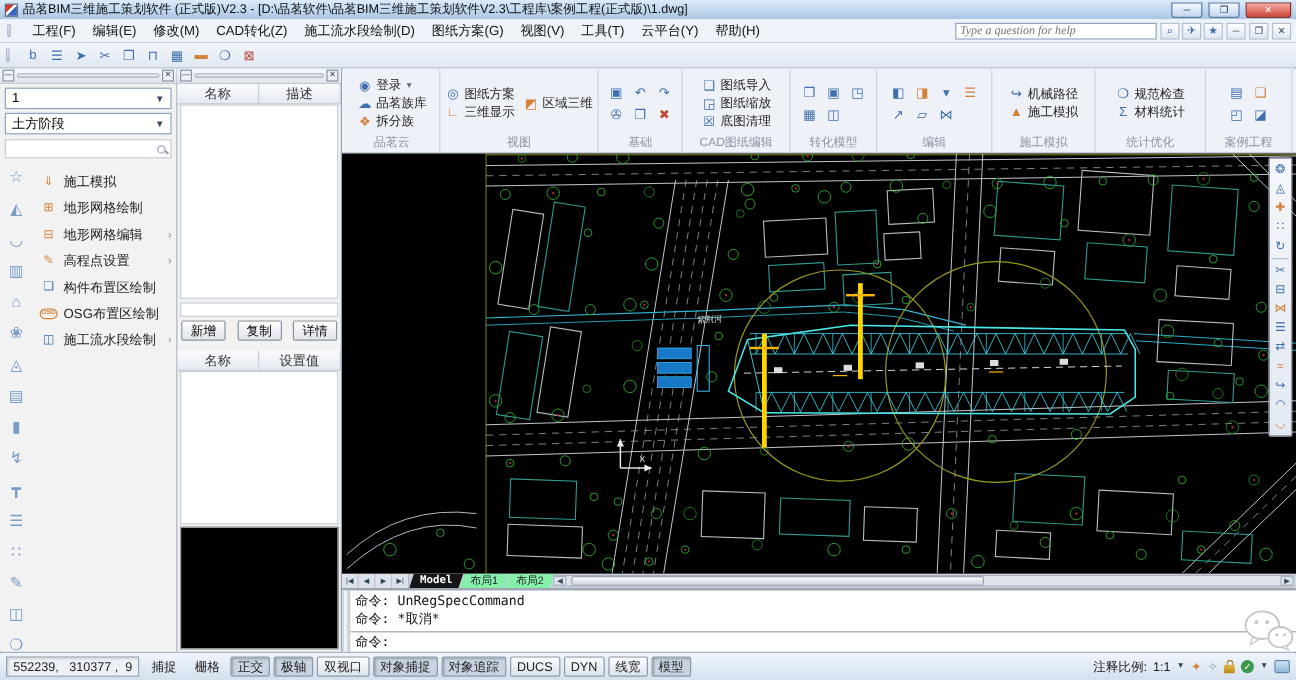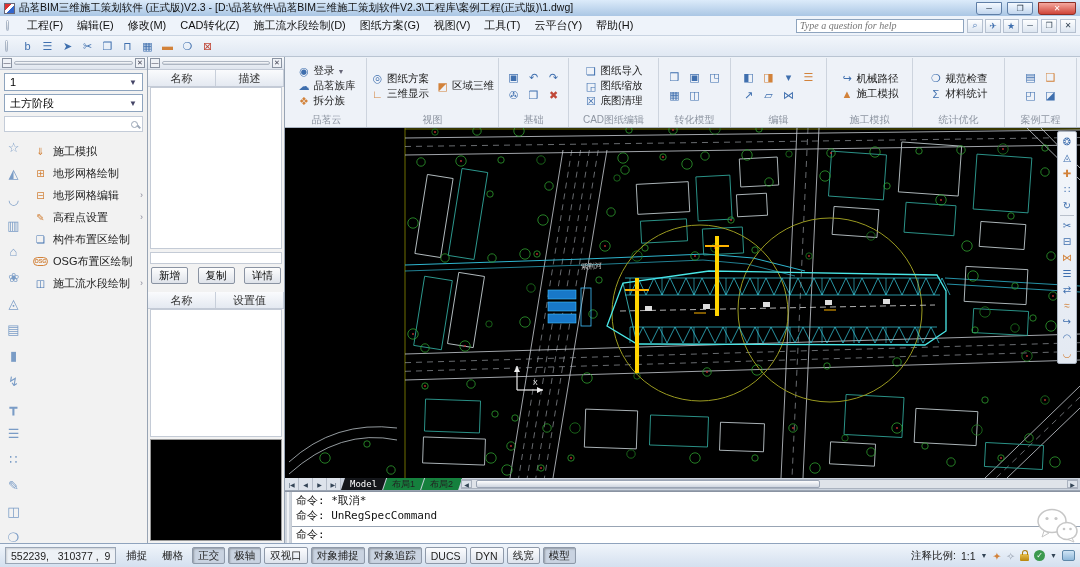--- a/index.html
+++ b/index.html
@@ -69,22 +69,22 @@
   .rb-ibtn{width:17px;height:16px;display:flex;align-items:center;justify-content:center;font-size:11px}
   .rb-title{height:14px;text-align:center;font-size:10px;color:#8d95a1;line-height:14px;white-space:nowrap}
   
   .canvas{position:relative;height:350px;background:#000;overflow:hidden;flex:none}
   .rtoolbar{position:absolute;top:3px;right:3px;width:20px;background:linear-gradient(#f4f7fb,#e3e9f2);border:1px solid #aab3c0;border-radius:2px;display:flex;flex-direction:column;align-items:center;padding:2px 0;gap:1px}
   .rt-btn{width:16px;height:15px;font-size:10px;display:flex;align-items:center;justify-content:center}
   .rt-sep{width:14px;height:1px;background:#b8c0cc;margin:1px 0}
   
   .tabrow{height:13px;background:#ccd4df;display:flex;align-items:stretch;font-size:9px;border-bottom:1px solid #9aa4b2;flex:none}
   .tnav{width:14px;display:flex;align-items:center;justify-content:center;color:#345;background:#dde3eb;border-right:1px solid #b4bcc8;font-size:6px}
-  .tab{padding:0 9px;display:flex;align-items:center;background:#15803d;color:#222;clip-path:polygon(4px 0,100% 0,calc(100% - 4px) 100%,0 100%);margin-right:-3px}
-  .tab.active{background:#14161a;color:#fff;font-weight:normal;font-family:"DejaVu Sans Mono",monospace}
+  .tab{padding:0 9px;display:flex;align-items:center;background:#86efac;color:#222;clip-path:polygon(4px 0,100% 0,calc(100% - 4px) 100%,0 100%);margin-right:-3px}
+  .tab.active{background:#14161a;color:#fff;font-weight:bold;font-family:"DejaVu Sans Mono",monospace}
   .hsb{flex:1;margin:1px 2px;background:#dfe3e9;border:1px solid #aab2bf;position:relative}
   .hsb .thumb{position:absolute;left:2px;top:0;bottom:0;width:56%;background:linear-gradient(#fdfdfd,#cfd6e0);border:1px solid #9aa4b4;border-radius:2px}
   .hsb .ar{position:absolute;top:0;bottom:0;width:11px;background:#dde3eb;border:1px solid #aab2bf;font-size:6px;display:flex;align-items:center;justify-content:center;color:#345}
   .hsb .ar.l{left:-1px}.hsb .ar.r{right:-1px}
   
   .cmd{height:52px;background:#fff;border-top:1px solid #8a93a2;display:flex;flex:none}
   .cmd-grip{width:7px;background:repeating-linear-gradient(90deg,#cfd5dd 0 2px,#f0f2f5 2px 4px);border-right:1px solid #c5cbd4}
   .cmd-body{flex:1;display:flex;flex-direction:column;font-family:"DejaVu Sans Mono",monospace;font-size:11px;color:#111}
   .cmd-hist{flex:1;padding:1px 4px;border-bottom:1px solid #98a4b4}
   .cmd-line{height:15px;line-height:15px;white-space:pre}
@@ -679,22 +679,22 @@
           <div class="ar l">◀</div>
           <div class="thumb" style="left:14px"></div>
           <div class="ar r">▶</div>
         </div>
       </div>
 
       <div class="cmd">
         <div class="cmd-grip"></div>
         <div class="cmd-body">
           <div class="cmd-hist">
+            <div class="cmd-line">命令: UnRegSpecCommand</div>
             <div class="cmd-line">命令: *取消*</div>
-            <div class="cmd-line">命令: UnRegSpecCommand</div>
           </div>
           <div class="cmd-prompt">命令:</div>
         </div>
       </div>
     </div>
   </div>
 
   <div class="statusbar">
     <div class="sb-box">552239,   310377 ,  9</div>
     <span id="sb-toggles" style="display:flex;gap:3px">

